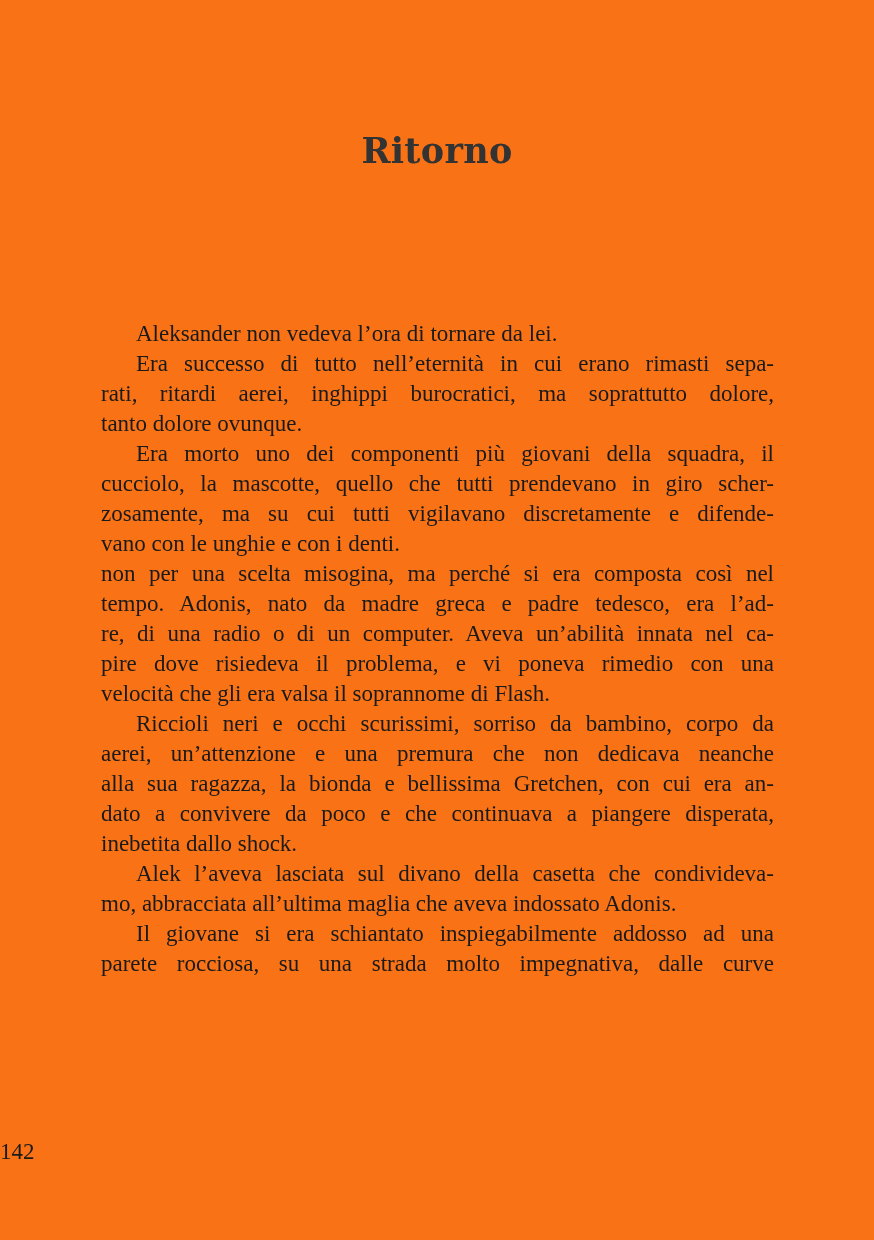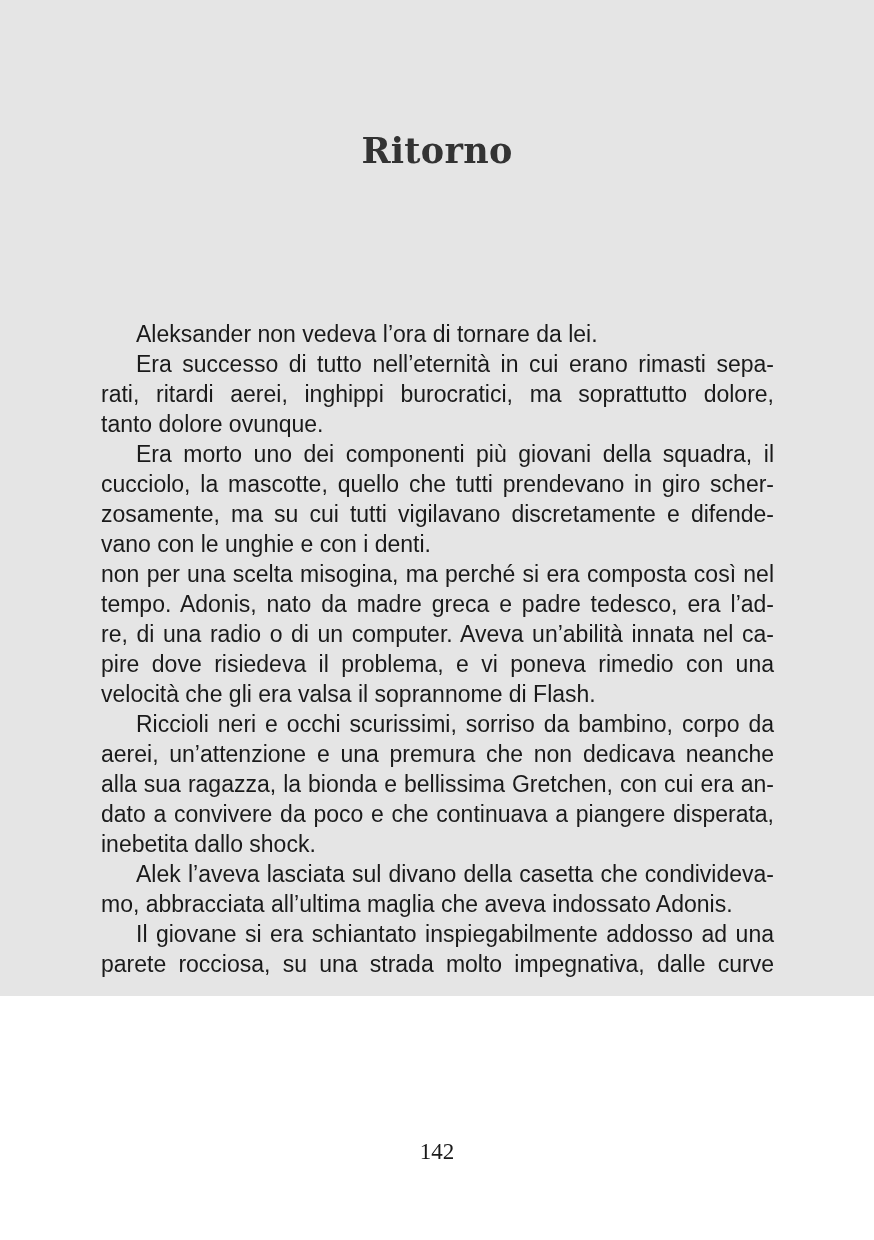--- a/index.html
+++ b/index.html
@@ -1,34 +1,34 @@
 <!DOCTYPE html>
 <html><head>
   <meta charset="utf-8">
   <style>
     html, body { margin: 0; padding: 0; background: #ffffff; }
     body { width: 874px; height: 1240px; position: relative; overflow: hidden; }
-    .page { position: absolute; left: 0; top: 0; width: 874px; height: 996px; background: #e5e5e5; }
+    .page { position: absolute; left: 0; top: 0; width: 874px; height: 1240px; background: #f97316; }
     .title {
       position: absolute; left: 0; width: 874px; top: 130px; text-align: center;
       font-family: "DejaVu Serif", serif; font-weight: bold; font-size: 35px;
       color: #333333; letter-spacing: 0.3px; margin: 0;
     }
     .body-text {
       position: absolute; left: 101px; width: 673px; top: 319px;
-      font-family: Liberation Sans, sans-serif; font-size: 23px; color: #1a1a1a;
+      font-family: Liberation Serif, serif; font-size: 23px; color: #1a1a1a;
     }
     .line {
       height: 30px; line-height: 30px; white-space: nowrap;
       text-align: justify; text-align-last: justify;
     }
     .line.last { text-align-last: left; }
     .line.indent { padding-left: 35px; }
     .page-number {
-      position: absolute; left: 0; width: 874px; top: 1139px; text-align: center;
+      position: absolute; left: 0; width: 874px; top: 1139px; 
       font-family: "Liberation Serif", serif; font-size: 23px; color: #1a1a1a;
     }
   </style>
 </head>
 <body>
 
 <div class="page">
   <h1 class="title">Ritorno</h1>
 
   <div class="body-text" id="body-text">

